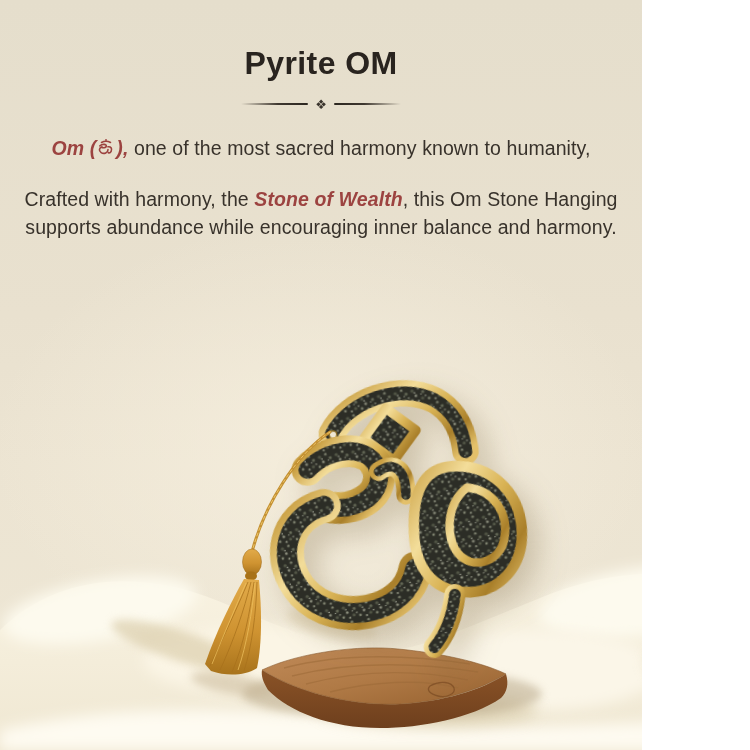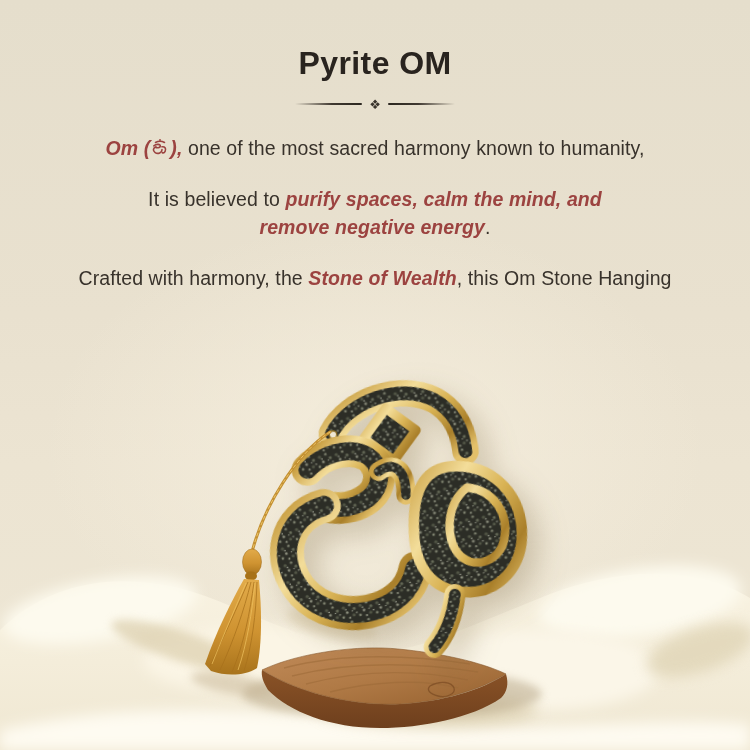--- a/index.html
+++ b/index.html
@@ -1,18 +1,18 @@
 <!DOCTYPE html>
 <html style="--accent-maroon: #9c4340; --text-dark: #38322b; --title-dark: #29241f;"><head>
 <meta charset="utf-8">
 <style>
   html,body{margin:0;padding:0;}
   body{font-family:"Liberation Sans","DejaVu Sans",sans-serif;}
   .stage{
-    position:relative;width:750px;height:750px;overflow:hidden;
+    position:relative;width:642px;height:750px;overflow:hidden;
     background:
       radial-gradient(ellipse 460px 320px at 50% 60%, rgba(246,239,222,.85), rgba(246,239,222,0) 72%),
       linear-gradient(180deg,#e5decc 0%,#e9e1cf 42%,#ece4d2 62%,#eee7d5 100%);
   }
   
   .copy{position:relative;z-index:5;padding-top:45px;text-align:center;}
   .title{
     margin:0;font-size:32px;font-weight:700;letter-spacing:.4px;
     color:var(--title-dark,#29241f);
   }
@@ -56,27 +56,24 @@
       <span class="hl"><span>Om (</span><svg class="om-mini" width="18" height="19" viewBox="0 0 20 20" fill="none" stroke="#9c4340" stroke-width="1.8" stroke-linecap="round" stroke-linejoin="round">
             <title>ॐ</title>
             <path d="M5 4.4 Q10 1.6 15 4.4"></path>
             <circle cx="10" cy="1.6" r="1.05" fill="#9c4340" stroke="none"></circle>
             <path d="M3.2 8.2 C6 5.6 10.8 6.2 10.3 8.6 C9.9 10.6 6.4 10.7 5.4 9.6"></path>
             <path d="M5.4 9.6 C2.4 10.2 1.6 13.8 4.6 15.7 C8 17.8 12.2 15.6 12.2 12.4"></path>
             <path d="M12.2 9.2 C15.2 8.6 17.2 11.2 15.7 14.2 C15 15.6 13.6 16.3 12.6 15.8"></path>
           </svg><span>),</span></span><span> one of the most sacred harmony known to humanity,</span><br>
     </p>
 
-    <p class="para" style="max-width:560px">
-      <span>It is believed to </span><span class="hl">purify spaces, calm the mind, and</span><br>
-      <span class="hl">remove negative energy</span><span>.</span>
-    </p>
 
     <p class="para" style="max-width:680px">
       <span>Crafted with harmony, the </span><span class="hl">Stone of Wealth</span><span>, this Om Stone Hanging</span><br>
+      <span>supports abundance while encouraging inner balance and harmony.</span>
     </p>
   </div>
 
   <svg id="fabric" class="scene-layer" width="750" height="232" viewBox="0 0 750 232">
     <defs>
       <filter id="fblur" x="-40%" y="-40%" width="180%" height="180%">
           <feGaussianBlur stdDeviation="7"></feGaussianBlur>
         </filter>
       <filter id="fblur2" x="-40%" y="-40%" width="180%" height="180%">
           <feGaussianBlur stdDeviation="4"></feGaussianBlur>

